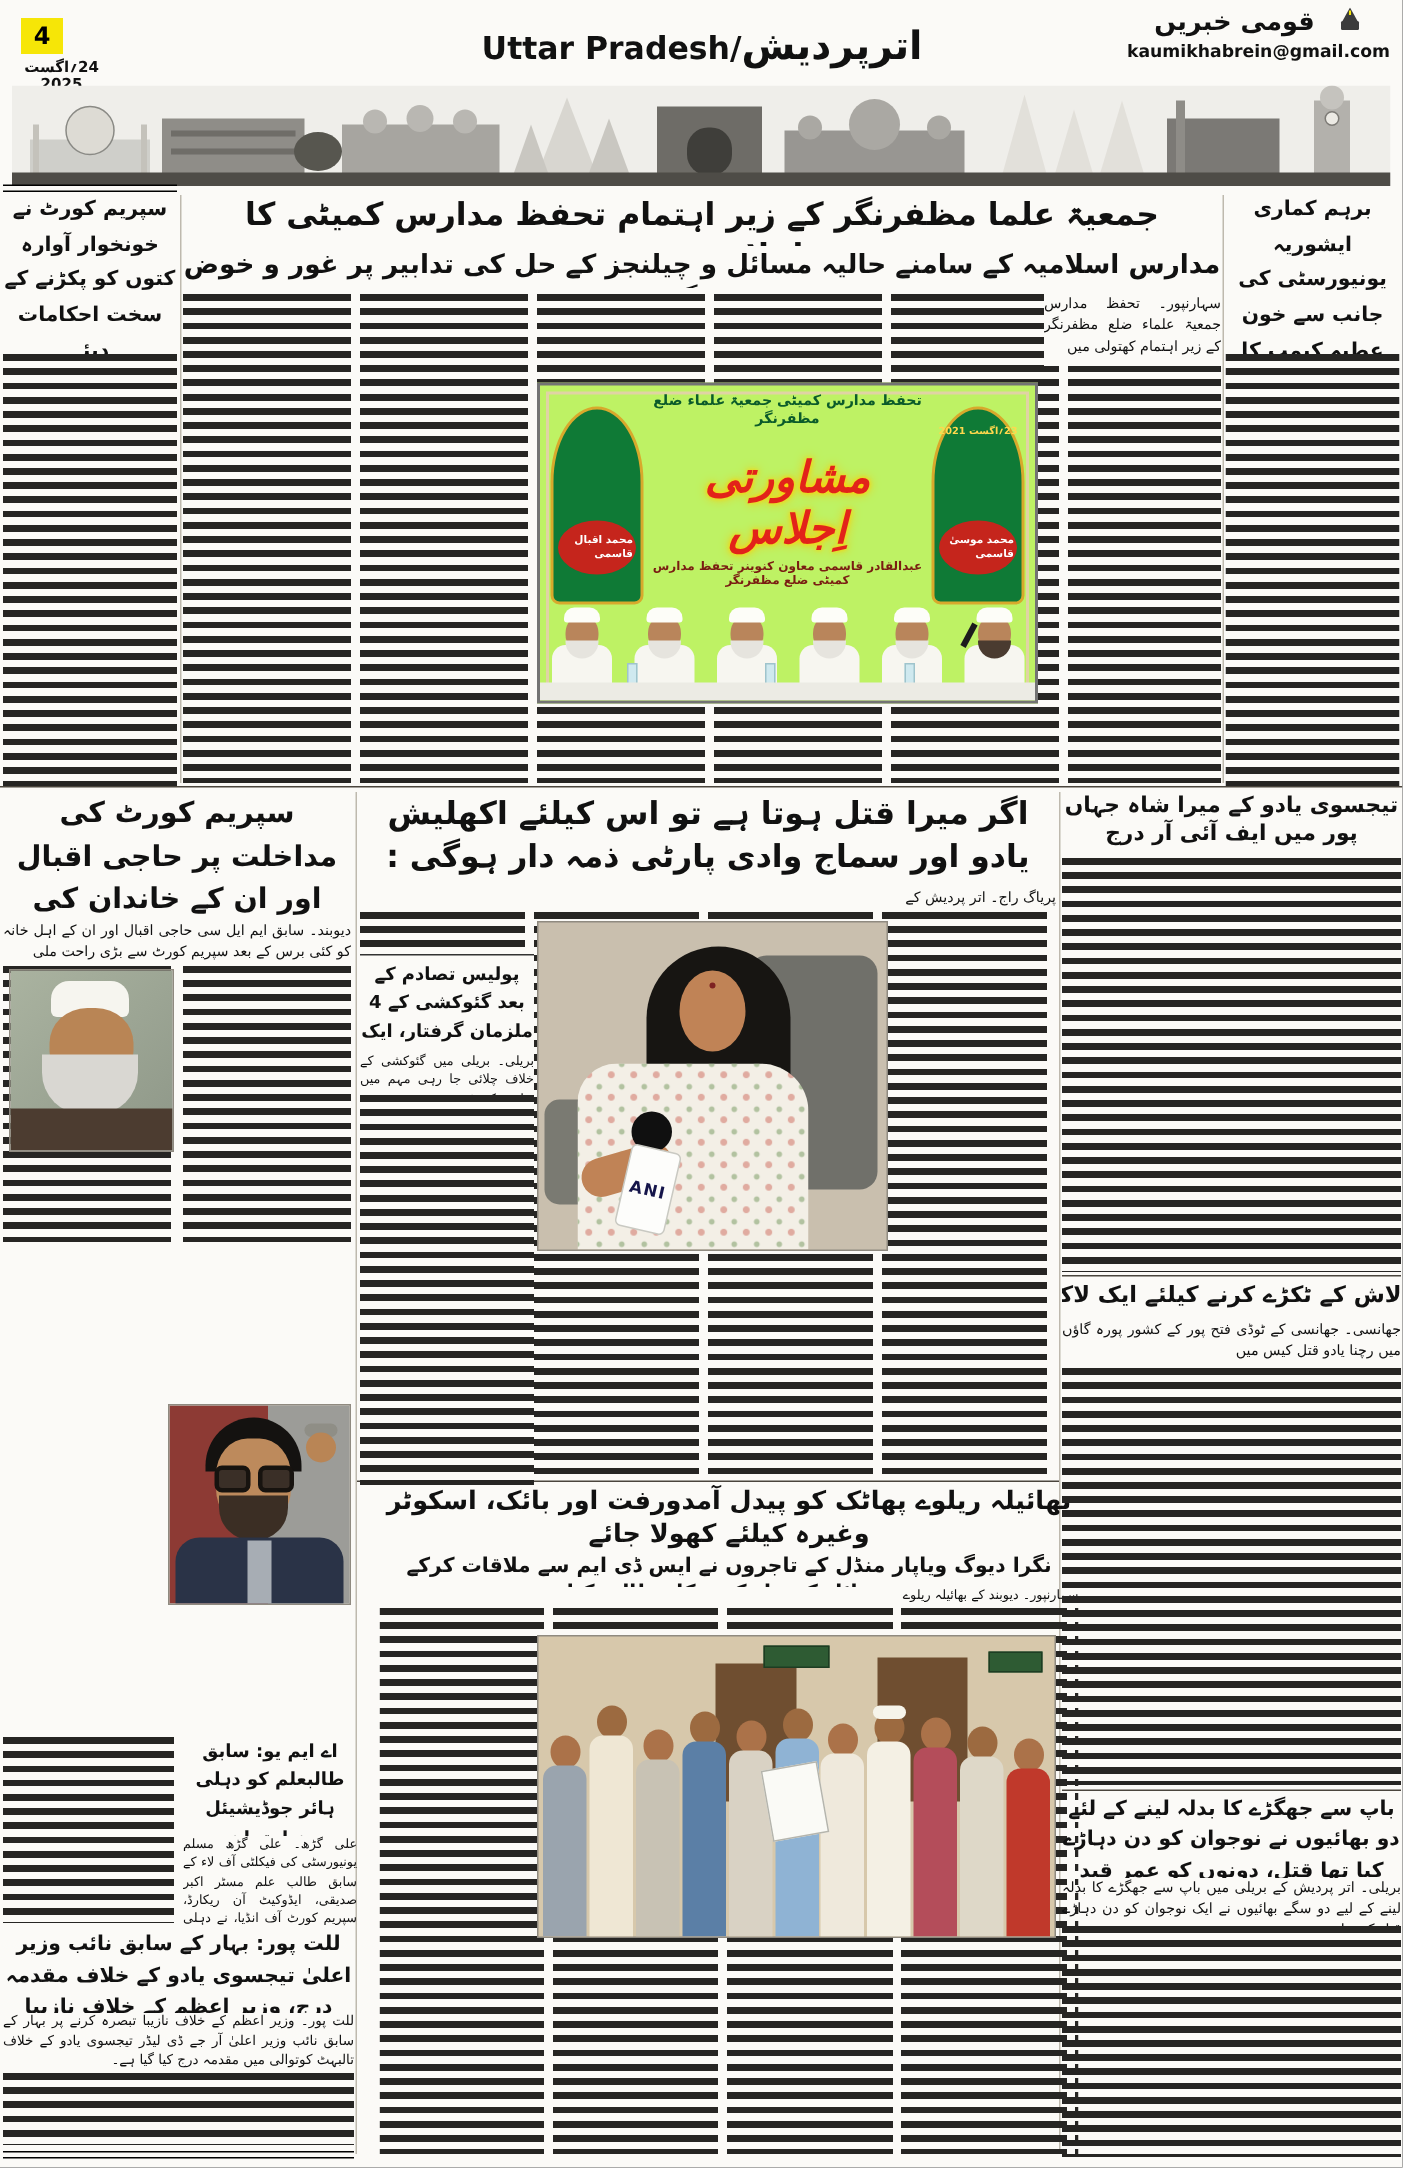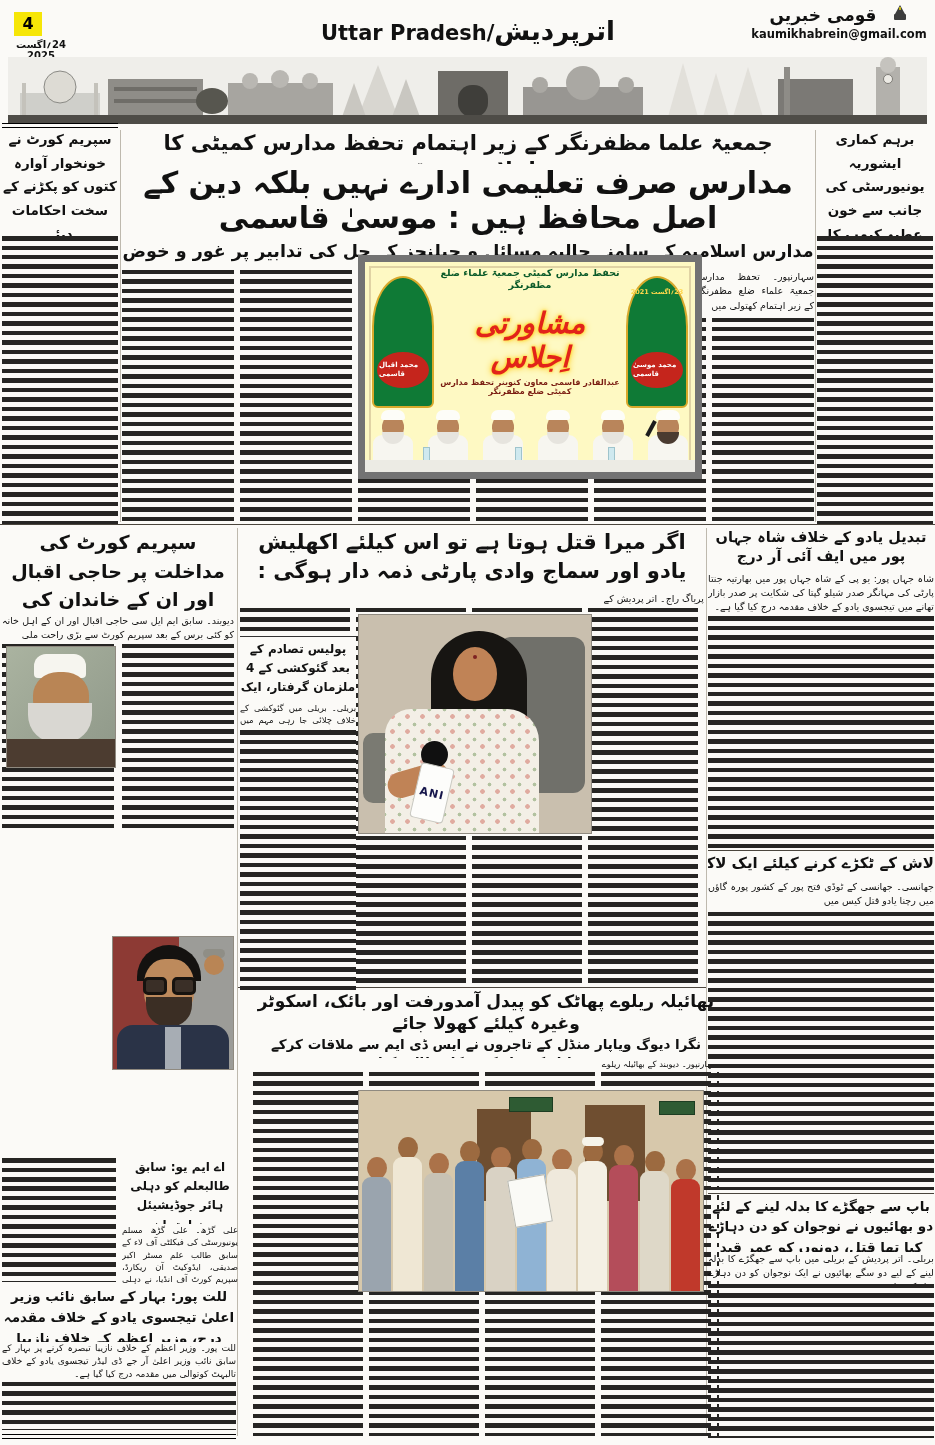--- a/index.html
+++ b/index.html
@@ -28,30 +28,30 @@
     font-size:16px; font-weight:bold; text-align:center; line-height:24px; color:#000; }
   .issuedate { position:absolute; left:2px; top:39px; width:78px; font-size:10px; font-weight:bold; direction:rtl; text-align:center; }
   .section { position:absolute; left:268px; top:16px; width:400px; text-align:center; direction:ltr; white-space:nowrap; }
   .section .en { font-size:21px; font-weight:bold; }
   .section .ur { font-size:26px; font-weight:bold; }
   .brand { position:absolute; left:748px; top:5px; width:182px; text-align:center; }
   .brandline { display:flex; align-items:center; justify-content:center; gap:16px; direction:rtl; }
   .brandname { font-size:17px; font-weight:bold; }
   .brandmail { font-size:11.5px; font-weight:bold; direction:ltr; margin-top:2px; }
   
-  .meet { background:#fef9c3; border:7px solid #737373;text-decoration:underline; }
+  .meet { background:#bef264; border:2px solid #737373;text-decoration:underline; }
   .meet .inner { position:absolute; inset:4px; border:2px solid #e0d3a4; }
   .btop { position:absolute; top:5px; left:72px; right:72px; text-align:center; color:#0b5b2a; font-weight:bold; font-size:9.5px; line-height:1.25; }
   .btitle { position:absolute; top:44px; left:72px; right:72px; text-align:center; font-size:29px; font-weight:bold; font-style:italic;
     color:#e2231a; text-shadow:0 0 3px #ffd400, 0 0 7px #ffc400; }
   .bbottom { position:absolute; top:116px; left:66px; right:66px; text-align:center; color:#7a1d12; font-size:8px; font-weight:bold; }
   .dome { position:absolute; top:14px; width:58px; height:128px; background:#0f7a36; border:2px solid #d8a92c;
     border-radius:50% 50% 6px 6px / 38% 38% 6px 6px; }
   .dome .nm { position:absolute; bottom:18px; left:3px; right:3px; background:#c5251c; color:#fff; font-size:7px;
-    font-weight:bold; text-align:left; border-radius:50%; padding:9px 2px; line-height:1.3; }
+    font-weight:bold; text-align:right; border-radius:50%; padding:9px 2px; line-height:1.3; }
   .dome .dt { position:absolute; top:10px; left:2px; right:2px; color:#ffd84d; font-size:6.5px; font-weight:bold; text-align:center; }
   .mtable { position:absolute; bottom:0; left:0; right:0; height:12px; background:#ecebe4; }
   .mrow { position:absolute; bottom:11px; left:0; right:0; height:62px; display:flex; justify-content:space-around; align-items:flex-end; }
   .mman { position:relative; width:46px; height:60px; }
   .mman .torso { position:absolute; bottom:0; left:3px; right:3px; height:26px; background:#f7f6f0; border-radius:9px 9px 0 0; }
   .mman .head { position:absolute; bottom:22px; left:12px; width:22px; height:24px; background:#b9855b; border-radius:50% 50% 45% 45%; }
   .mman .beard { position:absolute; bottom:17px; left:12px; width:22px; height:12px; background:#e6e4de; border-radius:0 0 11px 11px; }
   .mman .cap { position:absolute; bottom:41px; left:11px; width:24px; height:10px; background:#fdfdf8; border-radius:7px 7px 2px 2px; }
   .mman.speaker .beard { background:#4a3b30; }
   .mman .mic { position:absolute; bottom:24px; left:4px; width:4px; height:17px; background:#1c1c1c; transform:rotate(28deg); }
@@ -176,21 +176,20 @@
     <div class="sim"></div>
   </div>
 
   <div class="block" style="left:817px; top:128px; width:116px; height:396px;">
     <div class="hl" style="font-size:13.5px; line-height:1.75; height:108px;">برہم کماری ایشوریہ یونیورسٹی کی جانب سے خون عطیہ کیمپ کا انعقاد</div>
     <div class="sim"></div>
   </div>
 
   <div class="block" style="left:122px; top:130px; width:692px; height:392px;">
     <div class="hl kickwrap" style="font-size:21px; height:34px;"><span class="kick">جمعیۃ علما مظفرنگر کے زیر اہتمام تحفظ مدارس کمیٹی کا اجلاس منعقد</span></div>
-    <div class="hl" style="font-size:30px; height:72px; line-height:1.15; margin-top:2px;">مدارس صرف تعلیمی ادارے نہیں بلکہ دین کے اصل محافظ ہیں : موسیٰ قاسمی</div>
     <div class="hl" style="font-size:17.5px; height:26px; margin-top:2px;">مدارس اسلامیہ کے سامنے حالیہ مسائل و چیلنجز کے حل کی تدابیر پر غور و خوض کیا گیا</div>
     <div style="position:relative; flex:1; margin-top:4px;">
       <div class="simcols" style="position:absolute; inset:0; --cw:112px; --cg:118px;"></div>
       <div class="leadbox">سہارنپور۔ تحفظ مدارس جمعیۃ علماء ضلع مظفرنگر کے زیر اہتمام کھتولی میں</div>
     </div>
   </div>
 
   <div class="photo meet" style="left:358px; top:255px; width:330px; height:210px;">
     <div class="inner"></div>
     <div class="btop">تحفظ مدارس کمیٹی جمعیۃ علماء ضلع مظفرنگر</div>
@@ -371,22 +370,21 @@
         </div>
       <div class="gman" style="--shirt:#9aa4ae; height:134px;">
           <div class="gh"></div>
           <div class="gb"></div>
         </div>
     </div>
     <div class="paper"></div>
   </div>
 
   <div class="block" style="left:708px; top:528px; width:226px; height:320px;">
-    <div class="hl" style="font-size:14.5px; height:44px;">تبدیل یادو کے خلاف شاہ جہاں پور میں ایف آئی آر درج</div>
-    <div class="lead" style="font-size:9.5px; height:44px;">شاہ جہاں پور: یو پی کے شاہ جہاں پور میں بھارتیہ جنتا پارٹی کی مہانگر صدر شیلو گپتا کی شکایت پر صدر بازار تھانے میں تیجسوی یادو کے خلاف مقدمہ درج کیا گیا ہے۔</div>
+    <div class="hl" style="font-size:14.5px; height:44px;">تیجسوی یادو کے میرا شاہ جہاں پور میں ایف آئی آر درج</div>
     <div class="sim"></div>
   </div>
   <div class="rule1" style="left:708px; top:850px; width:226px;"></div>
 
   <div class="block" style="left:708px; top:854px; width:226px; height:336px;">
     <div class="hl" style="font-size:15px; height:26px; white-space:nowrap;">لاش کے ٹکڑے کرنے کیلئے ایک لاکھ کا سودا...</div>
     <div class="lead" style="font-size:9.5px; height:32px;">جھانسی۔ جھانسی کے ٹوڈی فتح پور کے کشور پورہ گاؤں میں رچنا یادو قتل کیس میں</div>
     <div class="sim"></div>
   </div>
   <div class="rule1" style="left:708px; top:1193px; width:226px;"></div>

